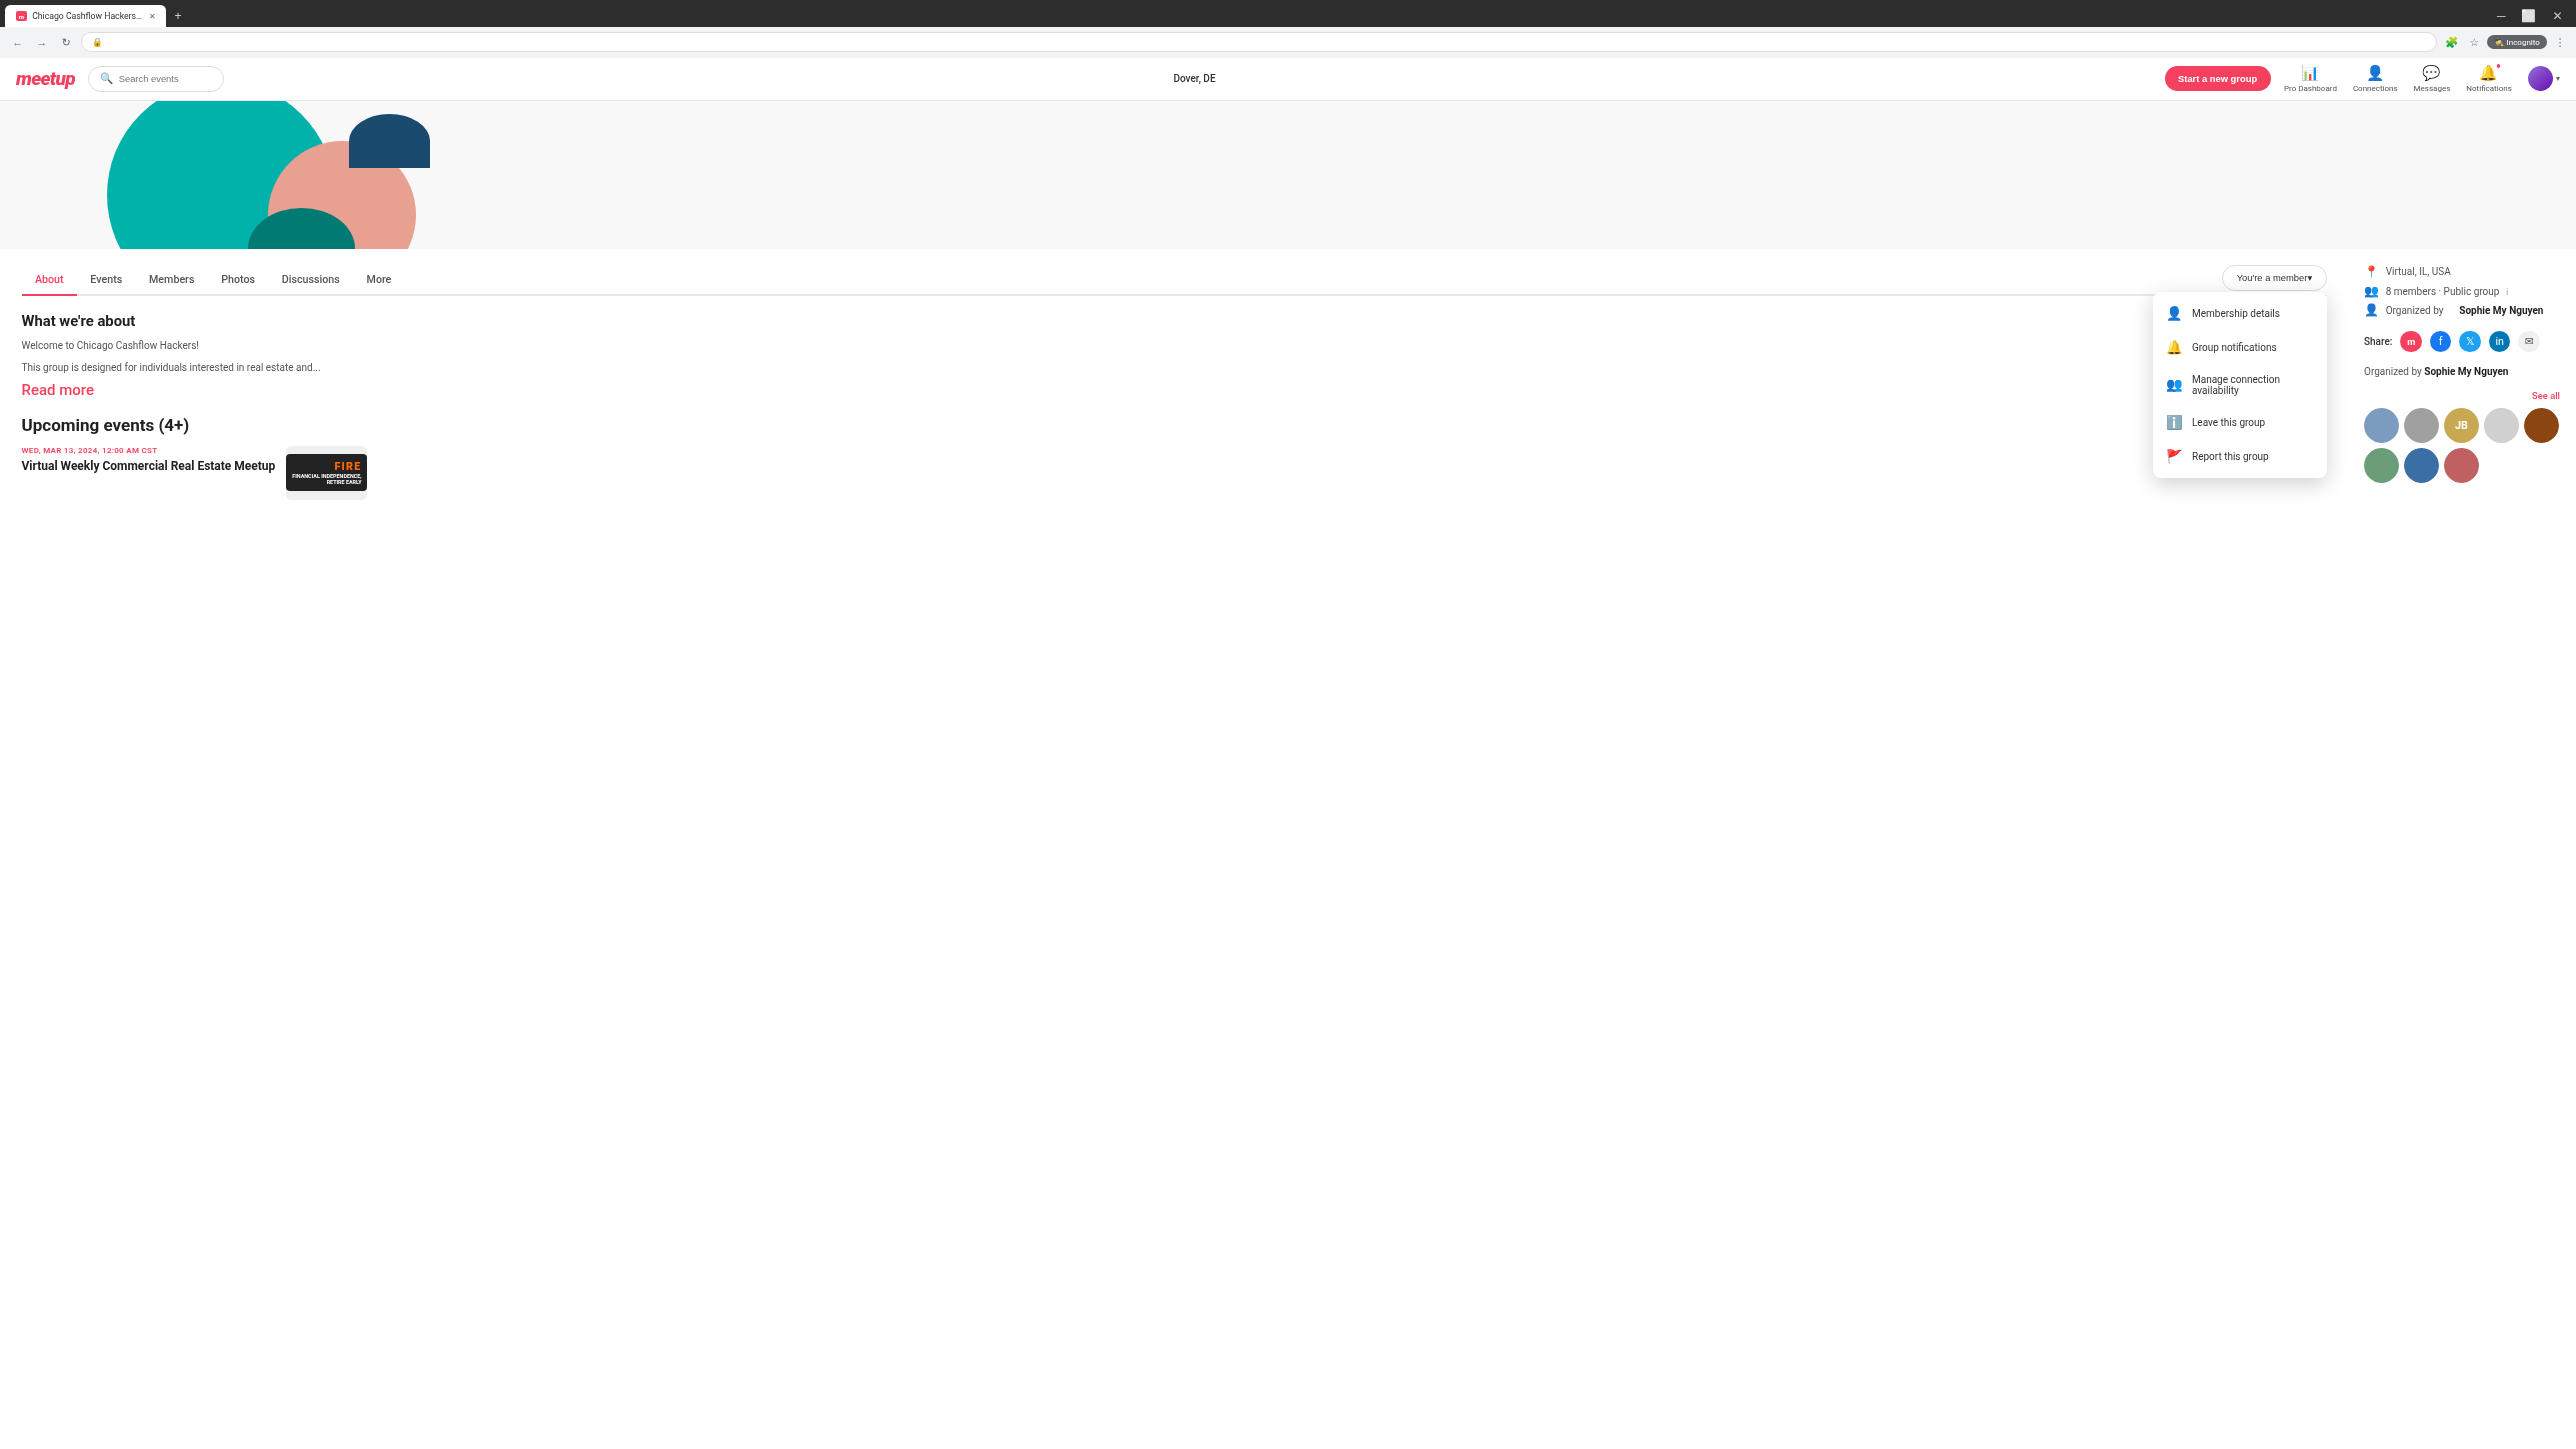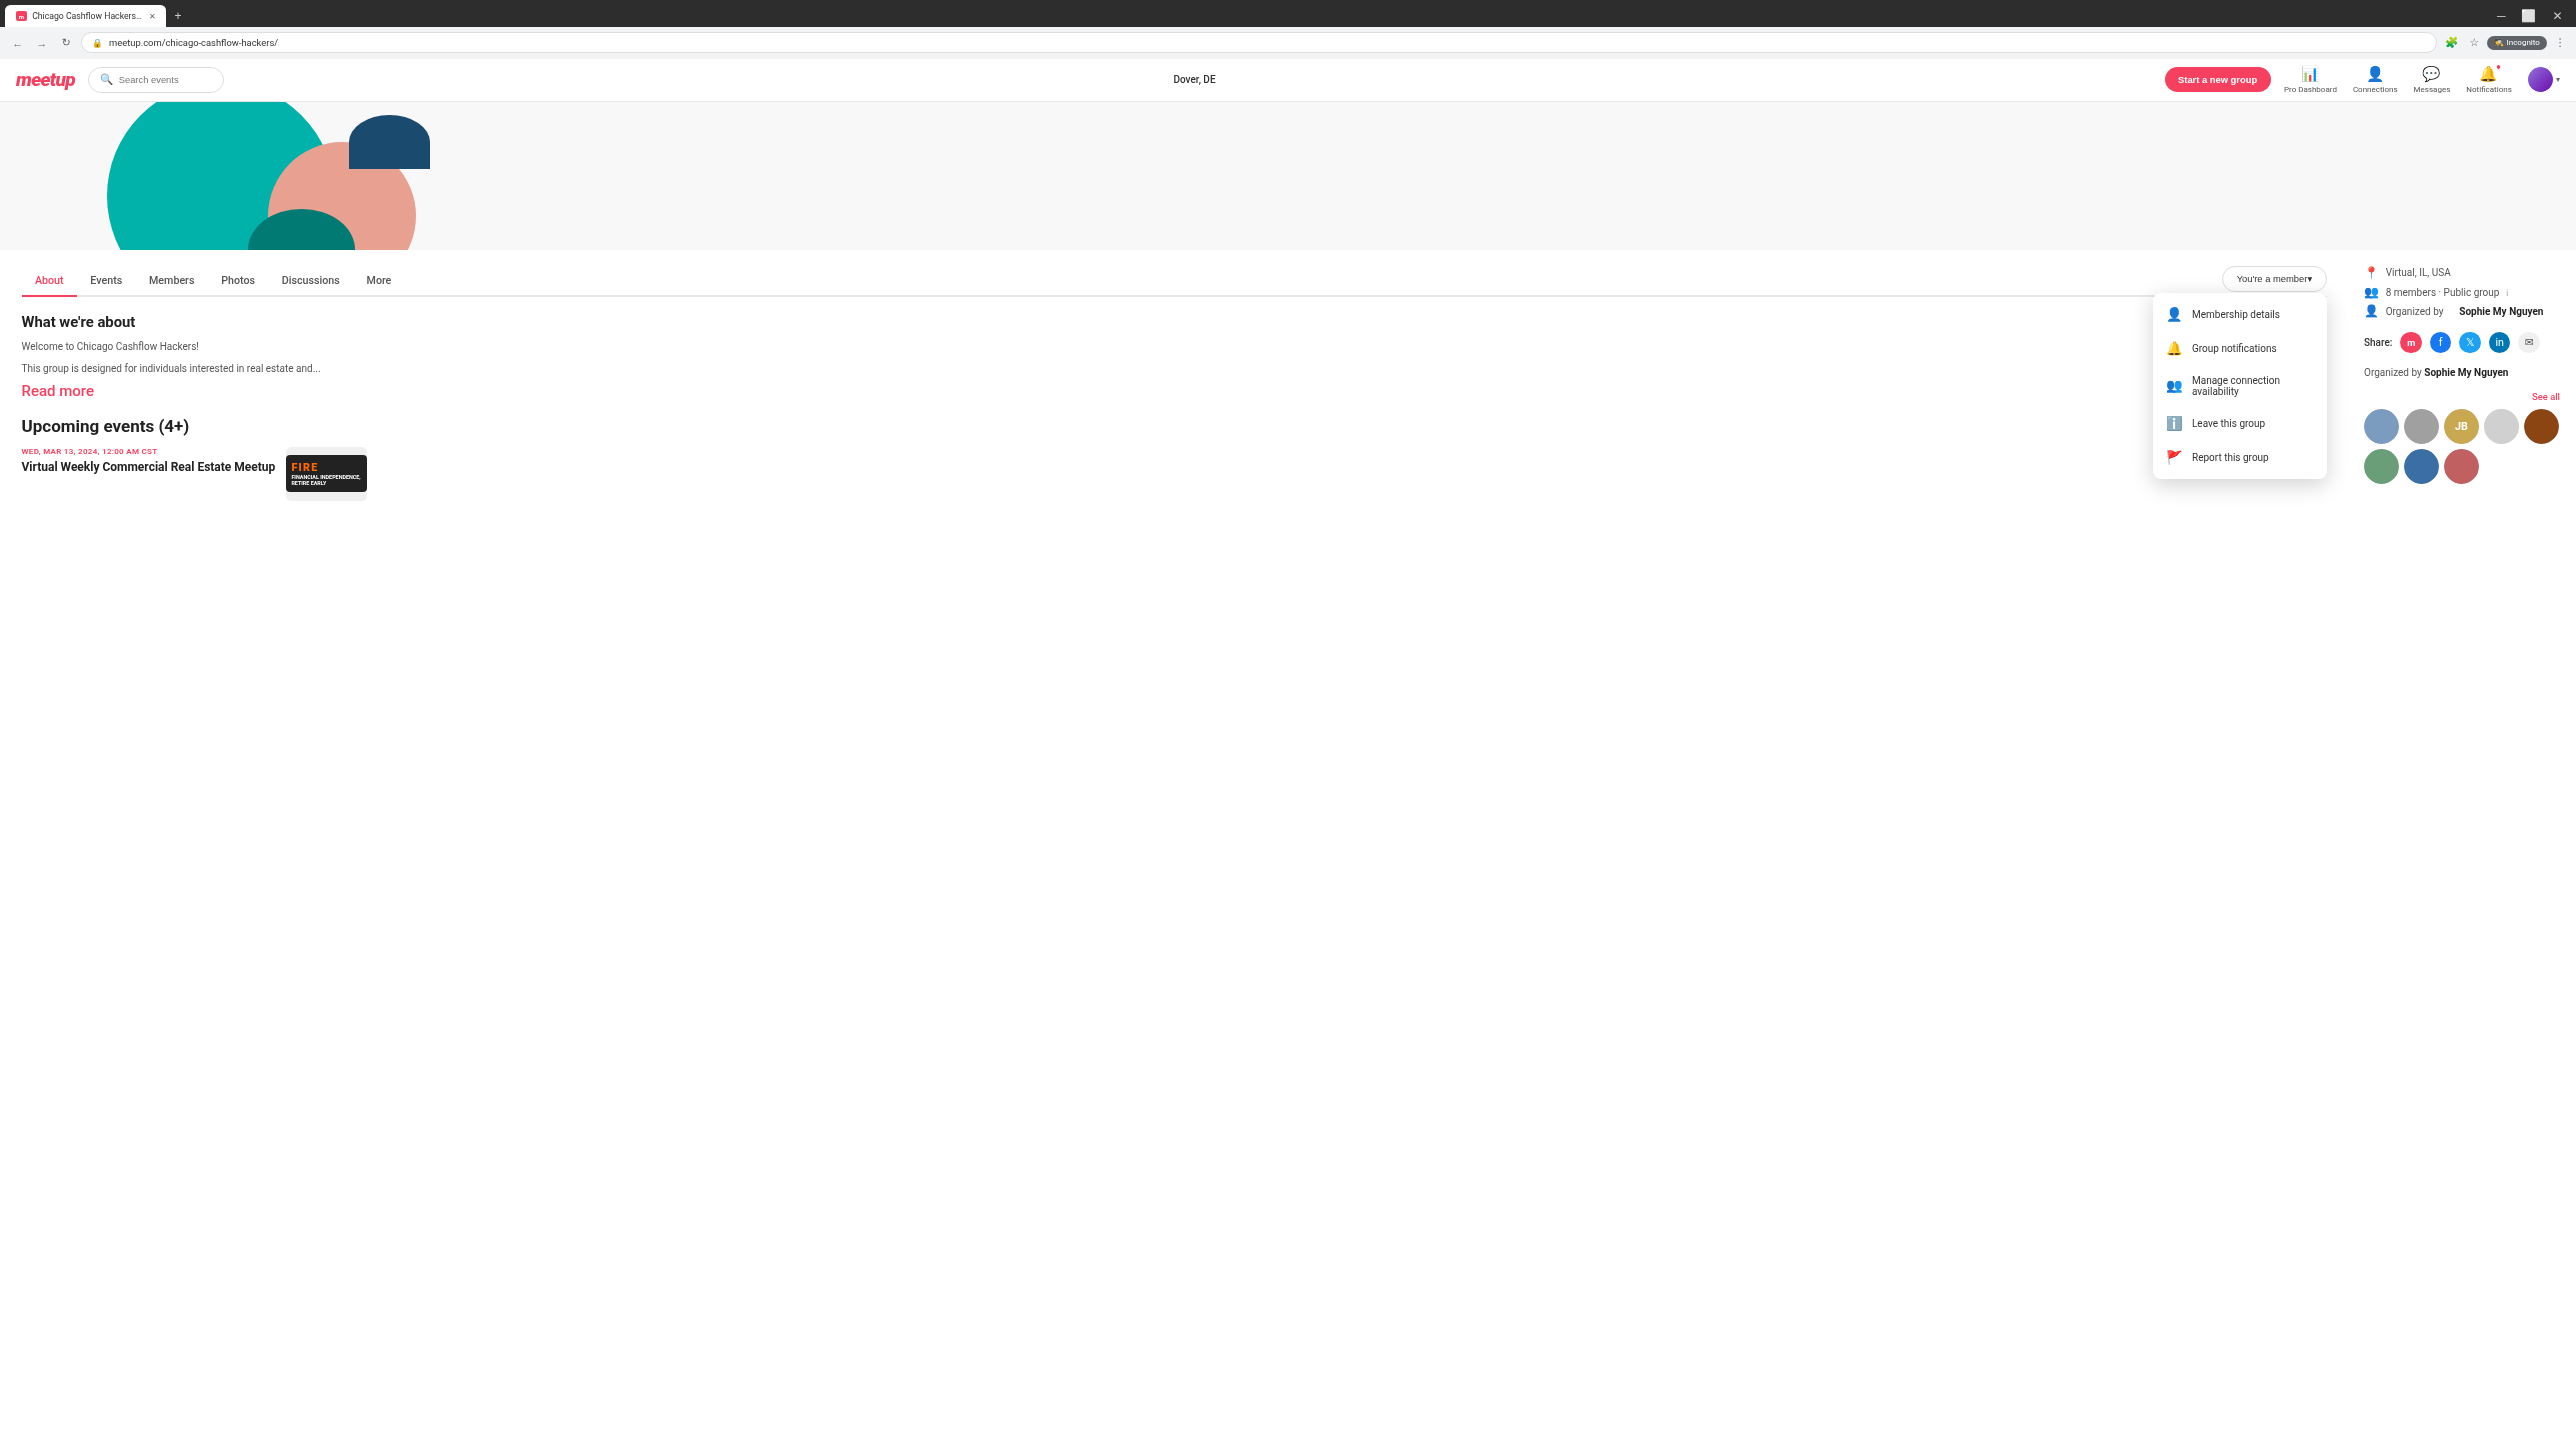--- a/index.html
+++ b/index.html
@@ -77,21 +77,21 @@
     .section-title { font-size: 14.8px; font-weight: 700; color: #222; margin-bottom: 8px; }
     .section-text { font-size: 10px; color: #555; line-height: 1.6; margin-bottom: 5.4px; }
     .read-more { color: #f64060; font-size: 15px; cursor: pointer; font-weight: 500; }
 
     
     .upcoming-title { font-size: 17px; font-weight: 700; color: #222; margin: 16px 0 10.7px; }
     .event-date { font-size: 8px; color: #f64060; font-weight: 600; text-transform: uppercase; letter-spacing: 0.3px; margin-bottom: 4px; }
     .event-title { font-size: 12px; font-weight: 700; color: #222; }
     .event-card { display: flex; gap: 10.7px; align-items: flex-start; }
     .event-thumbnail { width: 81px; height: 54px; border-radius: 5.4px; background: #f0f0f0; display: flex; align-items: center; justify-content: center; overflow: hidden; flex-shrink: 0; }
-    .fire-badge { background: #222; color: #fff; padding: 5.4px; text-align: left; font-size: 8px; font-weight: bold; border-radius: 4px; }
+    .fire-badge { background: #222; color: #fff; padding: 5.4px; text-align: right; font-size: 8px; font-weight: bold; border-radius: 4px; }
     .fire-badge .fire-text { color: #ff6600; font-size: 10.7px; font-weight: 900; letter-spacing: 1.3px; }
     .fire-badge .fire-sub { color: #fff; font-size: 5.4px; line-height: 1.2; }
     .dropdown-menu { position: absolute; top: 27px; right: 0; background: #fff; border-radius: 8px; box-shadow: 0 5.4px 21.5px rgba(0,0,0,0.18); min-width: 174px; z-index: 200; padding: 5.4px 0; }
     .dropdown-item { display: flex; align-items: center; gap: 9.4px; padding: 9.4px 13.4px; cursor: pointer; font-size: 10px; color: #333; }
     .dropdown-item .d-icon { font-size: 13.4px; color: #777; }
     .member-btn-wrapper { position: relative; }
 
     
     .members-section { margin-top: 13.4px; }
     .members-grid { display: flex; flex-wrap: wrap; gap: 5px; }
@@ -118,21 +118,20 @@
       <button class="win-btn">⬜</button>
       <button class="win-btn">✕</button>
     </div>
   </div>
   <div class="browser-controls">
     <button class="nav-btn">←</button>
     <button class="nav-btn">→</button>
     <button class="nav-btn">↻</button>
     <div class="address-bar">
       <span style="color:#555;font-size:8.7px;">🔒</span>
-      <span class="url-text">meetup.com/chicago-cashflow-hackers/</span>
     </div>
     <div class="browser-actions">
       <button class="browser-action-btn">🧩</button>
       <button class="browser-action-btn">☆</button>
       <div class="incognito-badge">
         <span>🕵</span>
         <span>Incognito</span>
       </div>
       <button class="browser-action-btn">⋮</button>
     </div>

